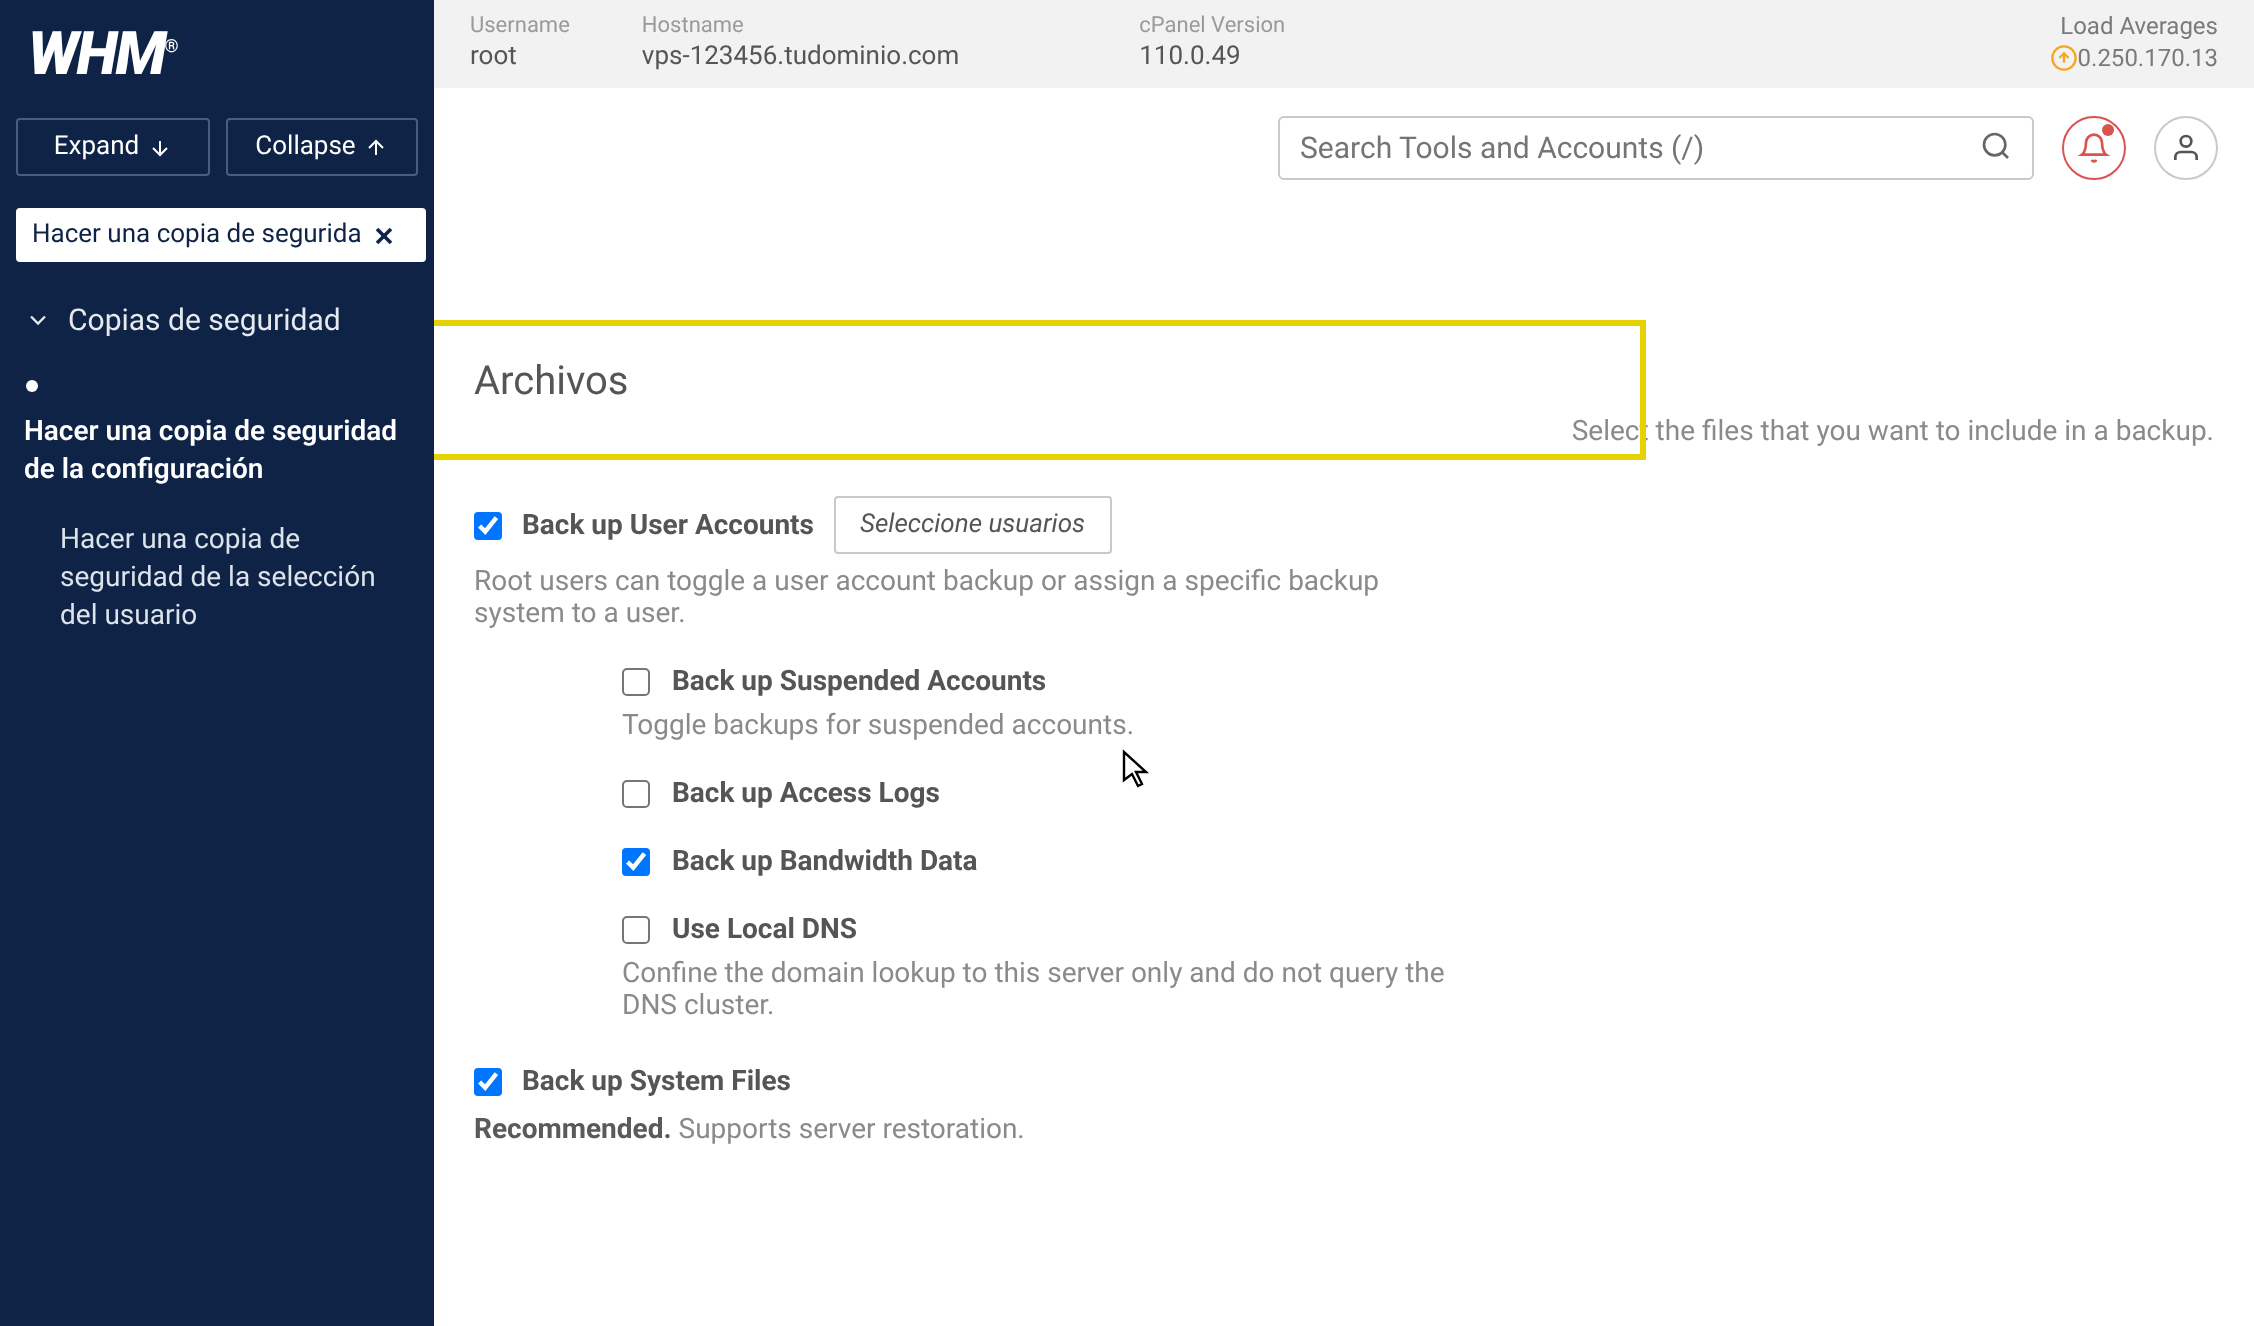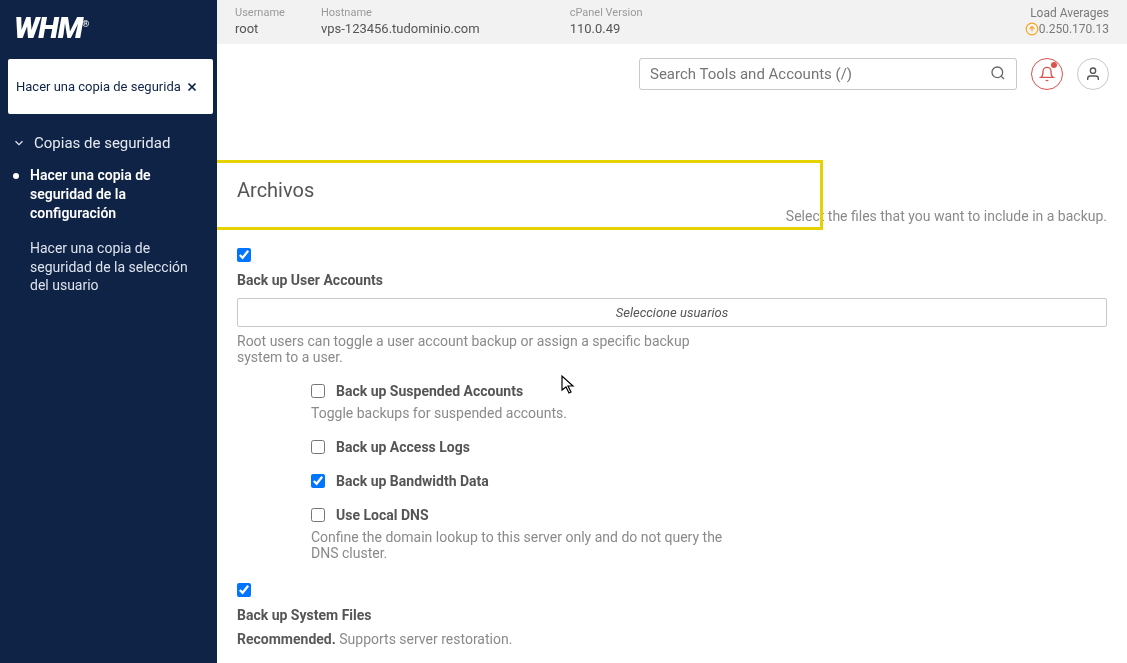--- a/index.html
+++ b/index.html
@@ -5,25 +5,25 @@
 * { margin: 0; padding: 0; box-sizing: border-box; font-family: -apple-system, BlinkMacSystemFont, "Segoe UI", Roboto, sans-serif; }
 body { width: 1127px; height: 663px; overflow: hidden; display: flex; }
 
 
 .sidebar { width: 217px; background: #0f2347; color: #fff; display: flex; flex-direction: column; }
 .logo-row { padding: 10px 14px 8px; font-style: italic; font-weight: 900; font-size: 30px; letter-spacing: -1px; font-family: Arial, sans-serif; }
 .logo-row sup { font-size: 9px; font-style: normal; vertical-align: super; }
 .btn-row { display: flex; gap: 8px; padding: 6px 8px 10px; }
 .sbtn { flex: 1; border: 1px solid #4a5d7a; background: transparent; color: #fff; padding: 6px 4px; font-size: 13px; border-radius: 2px; display: flex; align-items: center; justify-content: center; gap: 4px; cursor: pointer; }
 .tag-row { padding: 6px 8px; }
-.tag { background: #fff; color: #0f2347; border-radius: 2px; padding: 20px 8px; font-size: 13px; display: flex; align-items: center; gap: 4px; width: 205px; white-space: nowrap; overflow: hidden; }
+.tag { background: #fff; color: #0f2347; border-radius: 2px; padding: 6px 8px; font-size: 13px; display: flex; align-items: center; gap: 4px; width: 205px; white-space: nowrap; overflow: hidden; }
 .tag svg { flex-shrink: 0; }
 .sec-header { display: flex; align-items: center; gap: 8px; padding: 14px 12px 8px; font-size: 15px; color: #e6eaf0; cursor: pointer; }
 .nav-item { display: flex; gap: 10px; padding: 6px 12px 10px 12px; font-size: 14px; color: #dde3eb; line-height: 1.35; cursor: pointer; }
-.nav-item.active { color: #fff; font-weight: 600; }
+.nav-item.active { color: #fff; font-weight: 600; flex-direction: column; }
 .bullet { margin-top: 6px; flex-shrink: 0; }
 
 
 .main { flex: 1; display: flex; flex-direction: column; background: #fff; }
 .topbar { background: #f2f2f2; display: flex; padding: 6px 18px 8px; font-size: 12px; color: #7a7a7a; }
 .tb-col { margin-right: 36px; }
 .tb-col .lbl { font-size: 11px; color: #9a9a9a; }
 .tb-col .val { color: #555; font-size: 13px; margin-top: 2px; }
 .tb-load { margin-left: auto; text-align: right; }
 .tb-load .vals { display: flex; gap: 0; align-items: center; margin-top: 2px; }
@@ -35,37 +35,53 @@
 .searchbox input { border: none; outline: none; flex: 1; font-size: 15px; color: #555; }
 .icon-btn { width: 32px; height: 32px; border: 1px solid #c9c9c9; border-radius: 50%; display: flex; align-items: center; justify-content: center; cursor: pointer; position: relative; }
 .icon-btn.red-ring { border-color: #d9534f; color: #d9534f; }
 .dot { position: absolute; top: 3px; right: 5px; width: 6px; height: 6px; background: #d9534f; border-radius: 50%; }
 
 
 .content { padding: 0 20px 20px 20px; position: relative; color: #555; overflow: hidden; }
 .callout { position: absolute; top: 56px; left: -14px; width: 620px; height: 70px; border: 3px solid #e6d200; pointer-events: none; }
 .sect-title { font-size: 20px; color: #555; margin-top: 74px; font-weight: 400; }
 .sect-desc { color: #8a8a8a; font-size: 14px; margin-top: 6px; text-align: right; }
-.opt-row { margin-top: 24px; display: flex; gap: 10px; flex-direction: column; }
+.opt-row { margin-top: 24px; display: flex; align-items: center; gap: 10px; }
 .chk { width: 14px; height: 14px; cursor: pointer; }
 label.bold { font-weight: 700; color: #555; font-size: 14px; }
 .light-btn { border: 1px solid #c9c9c9; background: #fff; padding: 6px 12px; font-size: 13px; border-radius: 2px; cursor: pointer; color: #555; font-style: italic; }
 .hint { color: #8a8a8a; font-size: 14px; margin-top: 6px; max-width: 480px; }
 .indent { margin-left: 74px; margin-top: 18px; }
 .opt { display: flex; align-items: center; gap: 11px; }
 .rec { color: #8a8a8a; font-size: 14px; margin-top: 8px; }
 .rec b { color: #5a5a5a; }
 
 .cursor { position: absolute; top: 270px; left: 343px; pointer-events: none; }
 </style>
 </head>
 <body>
 
 <div class="sidebar">
   <div class="logo-row"><span>WHM</span><sup>®</sup></div>
+  <div class="btn-row">
+    <button class="sbtn">
+      <span>Expand</span>
+      <svg width="12" height="12" viewBox="0 0 24 24" fill="none" stroke="currentColor" stroke-width="2">
+          <line x1="12" y1="5" x2="12" y2="19"></line>
+          <polyline points="19 12 12 19 5 12"></polyline>
+        </svg>
+    </button>
+    <button class="sbtn">
+      <span>Collapse</span>
+      <svg width="12" height="12" viewBox="0 0 24 24" fill="none" stroke="currentColor" stroke-width="2">
+          <line x1="12" y1="19" x2="12" y2="5"></line>
+          <polyline points="5 12 12 5 19 12"></polyline>
+        </svg>
+    </button>
+  </div>
   <div class="tag-row">
     <div class="tag">
       <span style="overflow:hidden;text-overflow:clip;">Hacer una copia de segurida</span>
       <svg width="14" height="14" viewBox="0 0 24 24" fill="none" stroke="#0f2347" stroke-width="3">
           <line x1="18" y1="6" x2="6" y2="18"></line>
           <line x1="6" y1="6" x2="18" y2="18"></line>
         </svg>
     </div>
   </div>
   <div class="sec-header">

